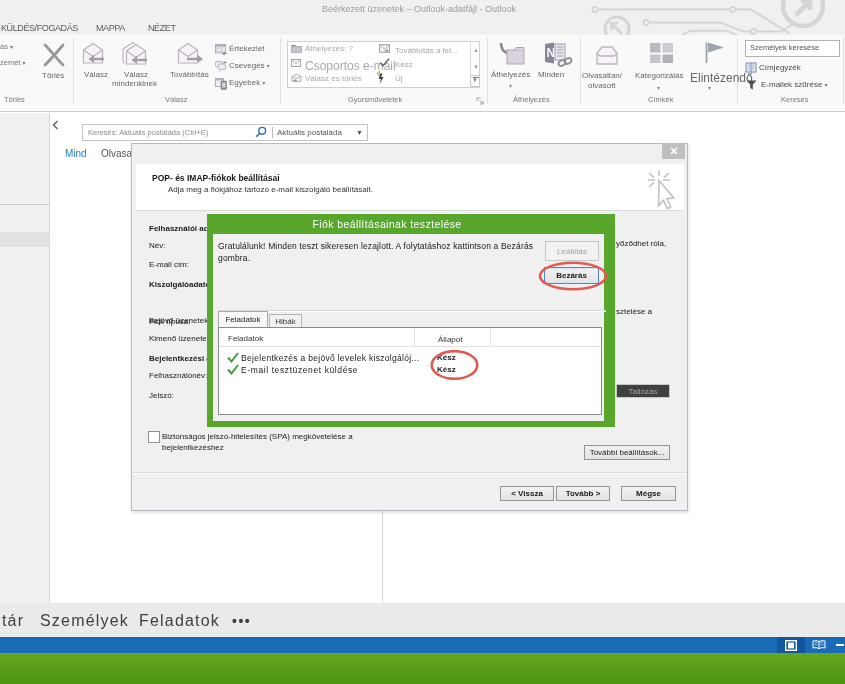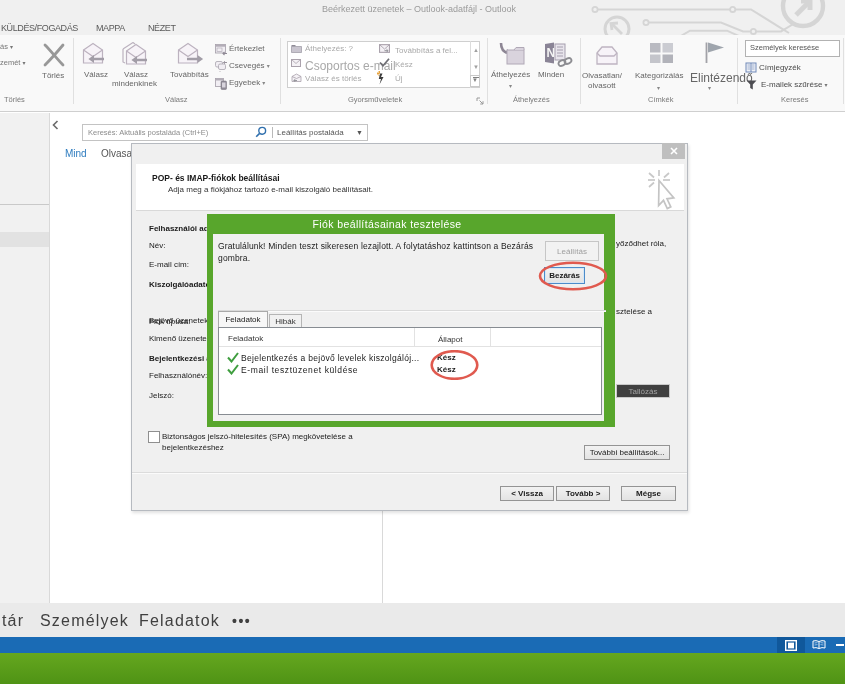--- a/index.html
+++ b/index.html
@@ -228,21 +228,21 @@
 <svg class="ab" style="left:52px;top:120px;" width="7" height="10" viewBox="0 0 7 10">
       <path d="M5.5,1 L1.5,5 L5.5,9" fill="none" stroke="#6a6a6a" stroke-width="1.6"></path>
     </svg>
 <div class="ab" style="left:82px;top:124px;width:286px;height:17px;background:#fff;border:1px solid #c3c3c3;box-sizing:border-box;"></div>
 <div class="tx" style="left:88px;top:129px;font-size:7.5px;color:#8c8c8c;">Keresés: Aktuális postaláda (Ctrl+E)</div>
 <svg class="ab" style="left:255px;top:126px;" width="12" height="12" viewBox="0 0 12 12">
       <circle cx="7.2" cy="4.8" r="3.4" fill="none" stroke="#2f6fad" stroke-width="1.4"></circle>
       <line x1="4.6" y1="7.4" x2="1.2" y2="10.8" stroke="#2f6fad" stroke-width="1.6"></line>
     </svg>
 <div class="ab" style="left:272px;top:127px;width:1px;height:11px;background:#b9b9b9;"></div>
-<div class="tx" style="left:277px;top:129px;font-size:8px;color:#555;">Leállítás postaláda</div>
+<div class="tx" style="left:277px;top:129px;font-size:8px;color:#555;">Aktuális postaláda</div>
 <div class="tx" style="left:356px;top:129px;font-size:7px;color:#555;">▼</div>
 <div class="tx" style="left:65px;top:149px;font-size:10px;color:#2e7cbf;">Mind</div>
 <div class="ab" style="left:98px;top:145px;width:33px;height:16px;overflow:hidden;">
       <div class="tx" style="left:3px;top:4px;font-size:10px;color:#555;">Olvasatlan</div>
     </div>
 <div class="ab" style="left:382px;top:511px;width:1px;height:92px;background:#d9d9d9;"></div>
 
 <div class="ab" style="left:0;top:603px;width:845px;height:34px;background:#eaeaea;"></div>
 <div class="ab" style="left:0;top:603px;width:260px;height:34px;overflow:hidden;">
 <div class="tx" style="left:-31px;top:10px;font-size:16px;color:#404040;letter-spacing:1.2px;">Naptár</div>
@@ -319,21 +319,21 @@
 <div class="btn" style="left:500px;top:486px;width:54px;height:15px;font-weight:bold;">&lt; Vissza</div>
 <div class="btn" style="left:556px;top:486px;width:54px;height:15px;font-weight:bold;">Tovább &gt;</div>
 <div class="btn" style="left:621px;top:486px;width:55px;height:15px;font-weight:bold;">Mégse</div>
 
 <div class="ab" style="left:207px;top:214px;width:408px;height:213px;background:#58a62c;"></div>
 <div class="tx" style="left:207px;top:219px;width:360px;text-align:center;font-size:10.5px;letter-spacing:0.4px;color:#fff;">Fiók beállításainak tesztelése</div>
 <div class="ab" style="left:213px;top:234px;width:391px;height:187px;background:#f0f0f0;"></div>
 <div class="tx" style="left:218px;top:242px;font-size:8.5px;letter-spacing:0.15px;color:#1a1a1a;">Gratulálunk! Minden teszt sikeresen lezajlott. A folytatáshoz kattintson a Bezárás</div>
 <div class="tx" style="left:218px;top:254px;font-size:8.5px;letter-spacing:0.15px;color:#1a1a1a;">gombra.</div>
 <div class="btn" style="left:545px;top:241px;width:54px;height:20px;background:#f2f2f2;border-color:#c6c6c6;color:#9e9e9e;">Leállítás</div>
-<div class="btn" style="left:544px;top:267px;width:41px;height:17px;border-color:#4c8bc9;box-shadow:inset 0 0 0 1px #d5e6f5;font-weight:bold;">Bezárás</div>
+<div class="btn" style="left:544px;top:267px;width:55px;height:17px;border-color:#4c8bc9;box-shadow:inset 0 0 0 1px #d5e6f5;font-weight:bold;">Bezárás</div>
 <div class="ab" style="left:218px;top:310px;width:388px;height:1px;background:#d9d9d9;"></div>
 <div class="ab" style="left:218px;top:311px;width:388px;height:1px;background:#fbfbfb;"></div>
 
 <div class="ab" style="left:269px;top:314px;width:33px;height:13px;background:#f1f1f1;border:1px solid #b5b5b5;border-bottom:none;box-sizing:border-box;display:flex;align-items:center;justify-content:center;font-size:8px;color:#333;">Hibák</div>
 <div class="ab" style="left:218px;top:311px;width:50px;height:16px;background:#f7f7f7;border:1px solid #a9a9a9;border-bottom:none;box-sizing:border-box;display:flex;align-items:center;justify-content:center;font-size:8px;color:#1a1a1a;">Feladatok</div>
 
 <div class="ab" style="left:218px;top:327px;width:384px;height:88px;background:#fff;border:1px solid #878c92;box-sizing:border-box;"></div>
 <div class="tx" style="left:228px;top:335px;font-size:8px;color:#333;">Feladatok</div>
 <div class="tx" style="left:438px;top:336px;font-size:8px;font-weight:normal;color:#333;">Állapot</div>
 <div class="ab" style="left:414px;top:328px;width:1px;height:18px;background:#e2e2e2;"></div>

